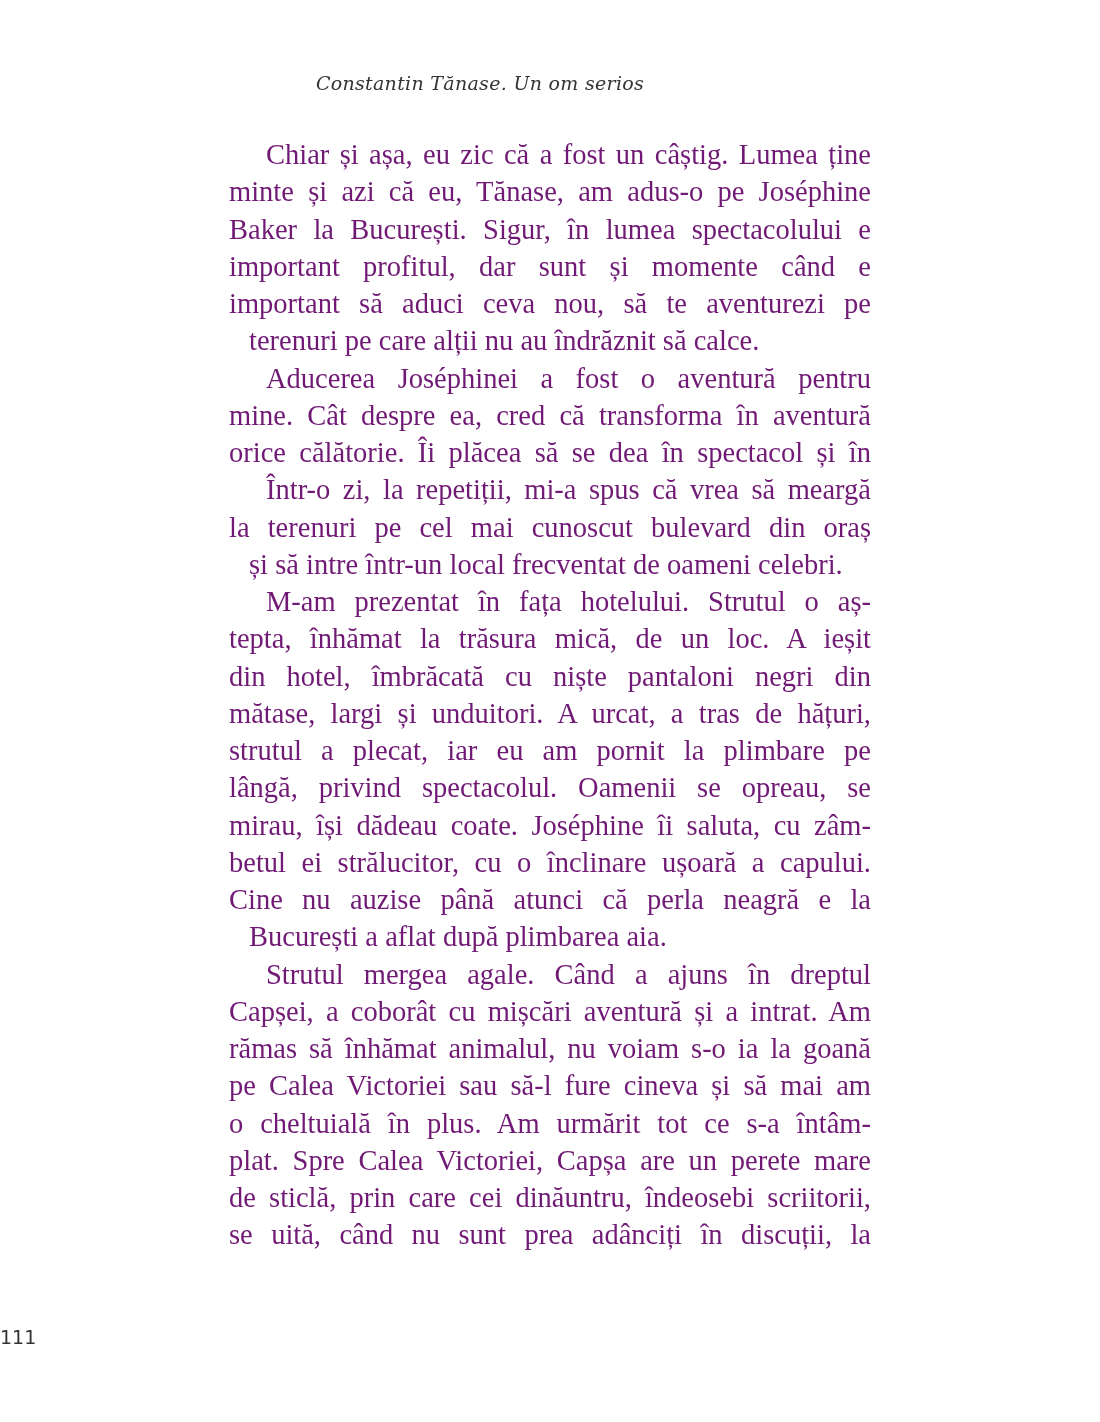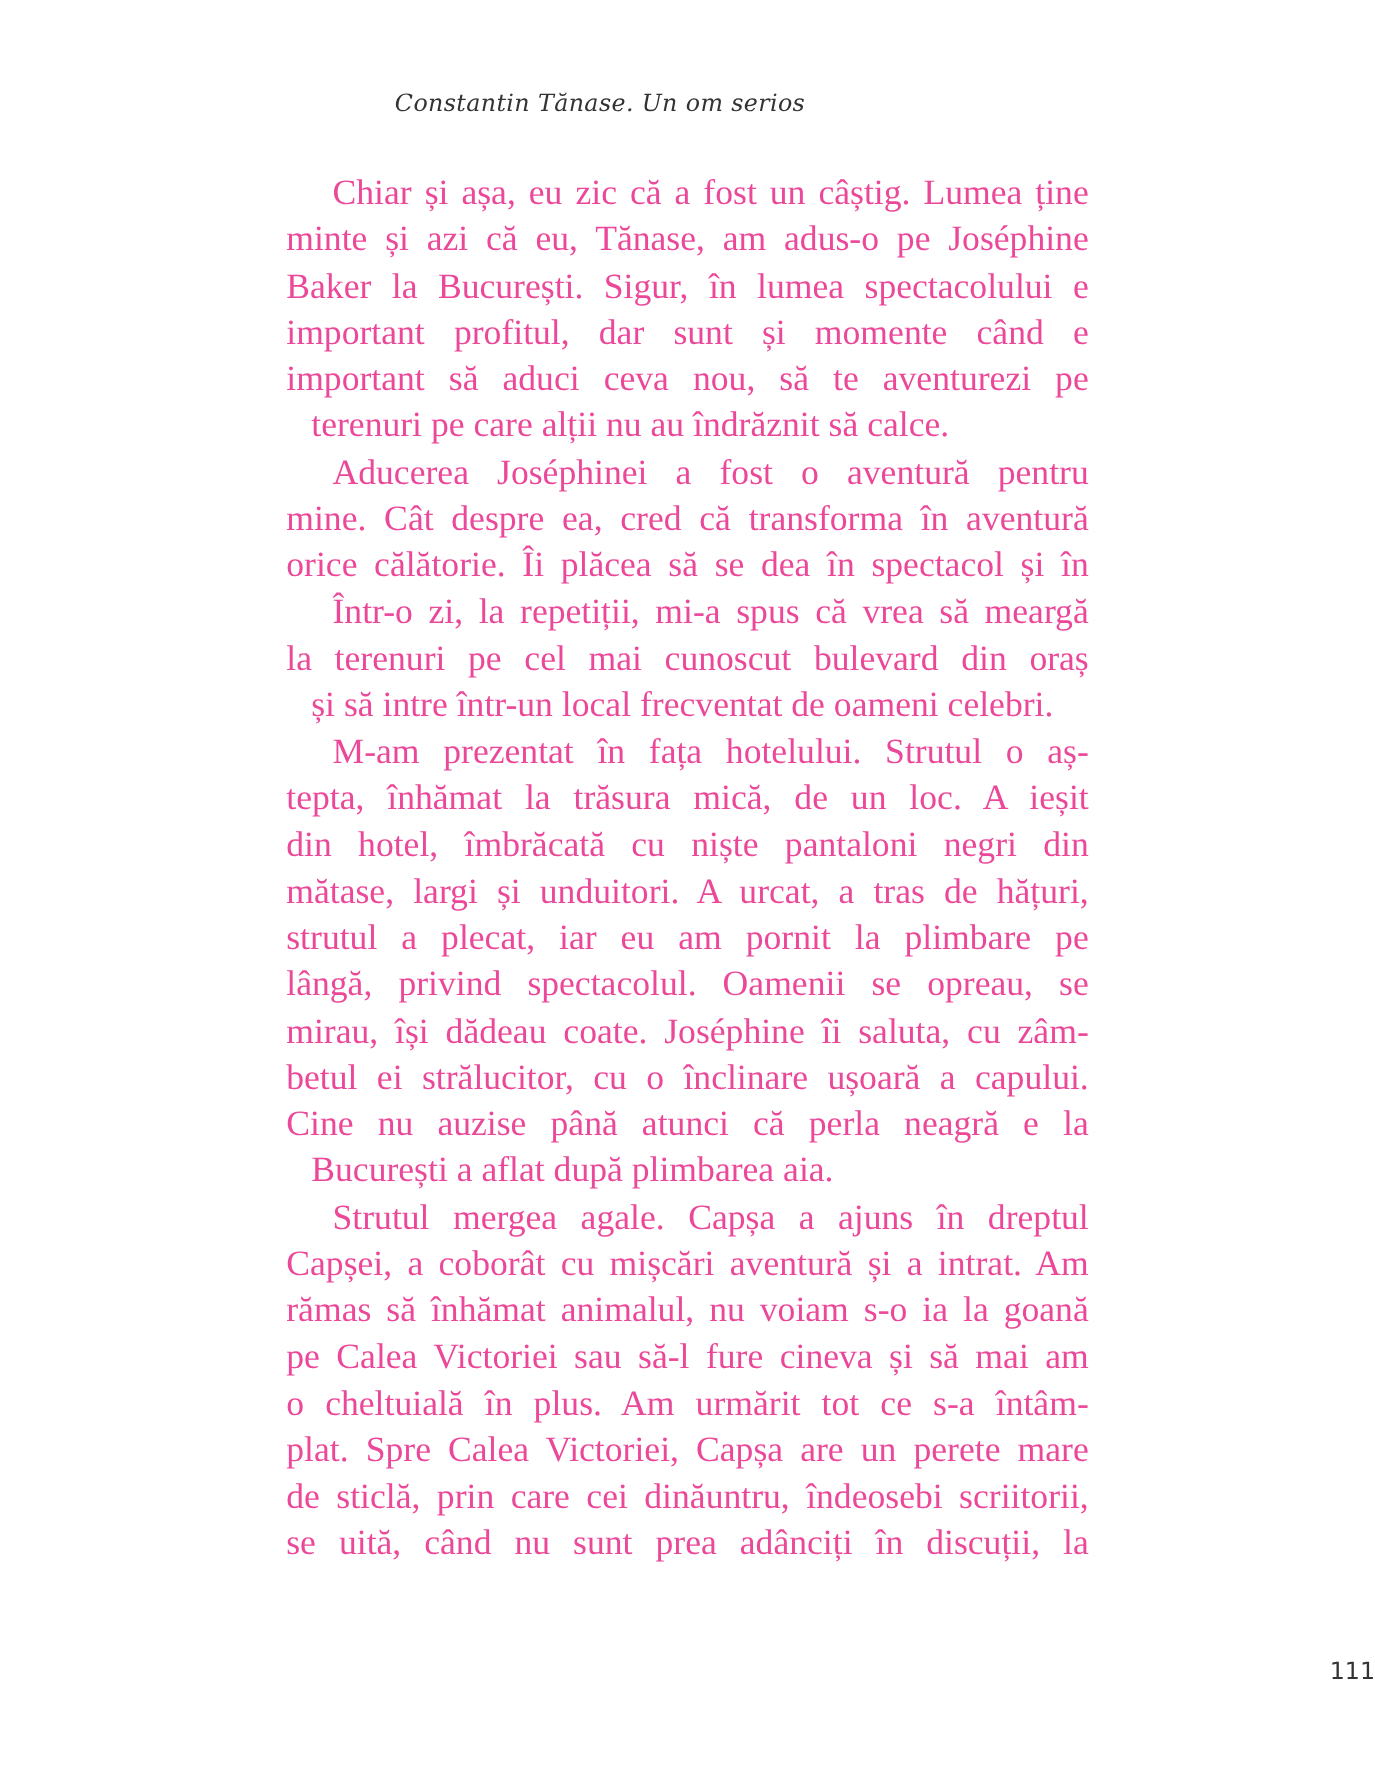--- a/index.html
+++ b/index.html
@@ -27,21 +27,21 @@
       color: #333333;
     }
     .body-text {
       position: absolute;
       top: 136px;
       left: 229px;
       width: 642px;
       font-family: "Liberation Serif", serif;
       font-size: 28.5px;
       line-height: 37.25px;
-      color: #ec4899;
+      color: #701a75;
     }
     .para {
       margin: 0;
       text-align: justify;
       text-align-last: left;
     }
     .para .line {
       display: block;
       text-align: justify;
       text-align-last: justify;
@@ -52,21 +52,21 @@
       margin-left: 20px;
     }
     .para .line.first {
       padding-left: 37px;
     }
     .page-number {
       position: absolute;
       top: 1326px;
       left: 0;
       width: 1100px;
-      text-align: right;
+      text-align: left;
       font-family: "DejaVu Sans", sans-serif;
       font-size: 19px;
       color: #333333;
     }
   </style>
 </head>
 <body>
 
 <div class="running-header">Constantin Tănase. Un om serios</div>
 
@@ -95,21 +95,21 @@
     <span class="line">din hotel, îmbrăcată cu niște pantaloni negri din</span>
     <span class="line">mătase, largi și unduitori. A urcat, a tras de hățuri,</span>
     <span class="line">strutul a plecat, iar eu am pornit la plimbare pe</span>
     <span class="line">lângă, privind spectacolul. Oamenii se opreau, se</span>
     <span class="line">mirau, își dădeau coate. Joséphine îi saluta, cu zâm-</span>
     <span class="line">betul ei strălucitor, cu o înclinare ușoară a capului.</span>
     <span class="line">Cine nu auzise până atunci că perla neagră e la</span>
     <span class="line last">București a aflat după plimbarea aia.</span>
   </p>
   <p class="para">
-    <span class="line first">Strutul mergea agale. Capșa a ajuns în dreptul</span>
+    <span class="line first">Strutul mergea agale. Când a ajuns în dreptul</span>
     <span class="line">Capșei, a coborât cu mișcări aventură și a intrat. Am</span>
     <span class="line">rămas să înhămat animalul, nu voiam s-o ia la goană</span>
     <span class="line">pe Calea Victoriei sau să-l fure cineva și să mai am</span>
     <span class="line">o cheltuială în plus. Am urmărit tot ce s-a întâm-</span>
     <span class="line">plat. Spre Calea Victoriei, Capșa are un perete mare</span>
     <span class="line">de sticlă, prin care cei dinăuntru, îndeosebi scriitorii,</span>
     <span class="line">se uită, când nu sunt prea adânciți în discuții, la</span>
   </p>
 </div>
 

